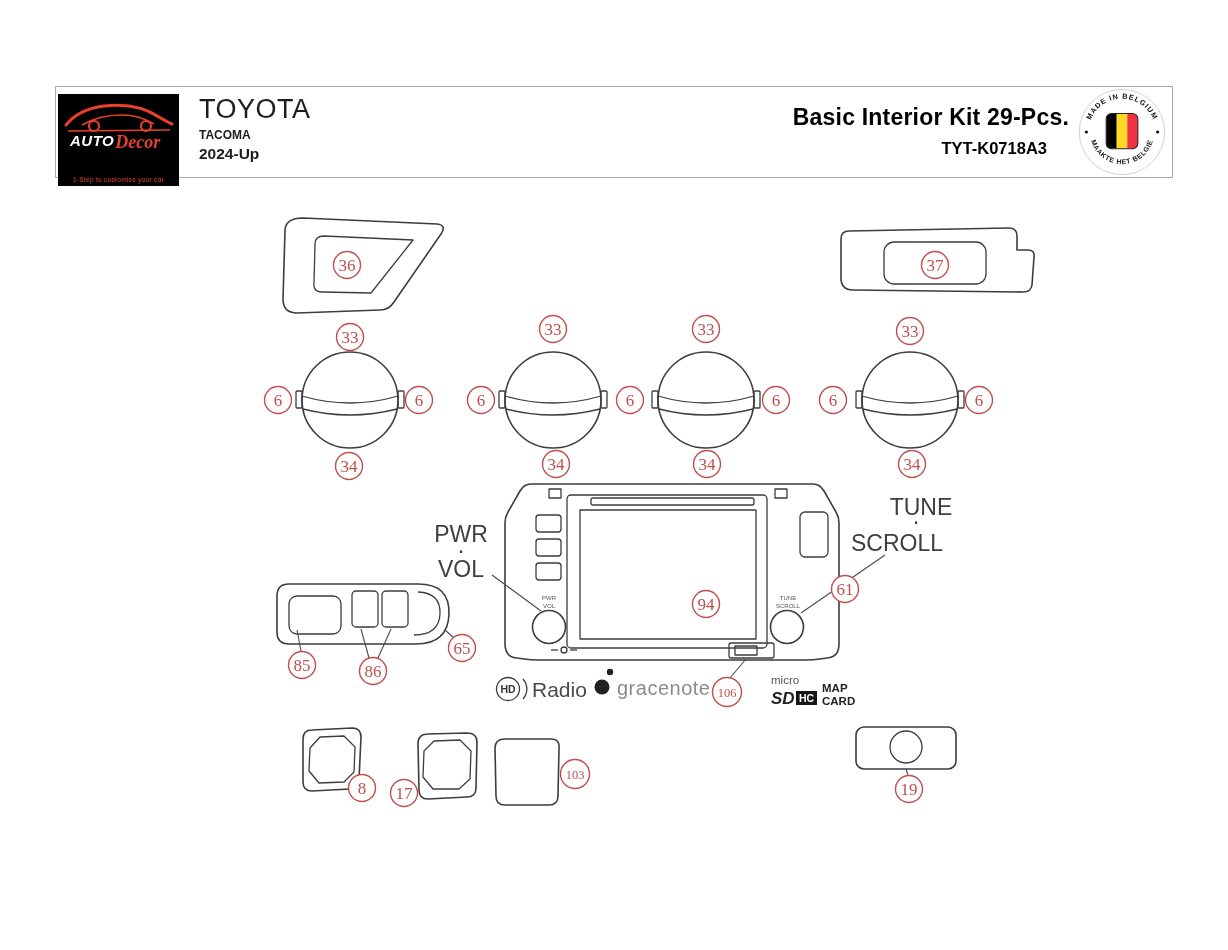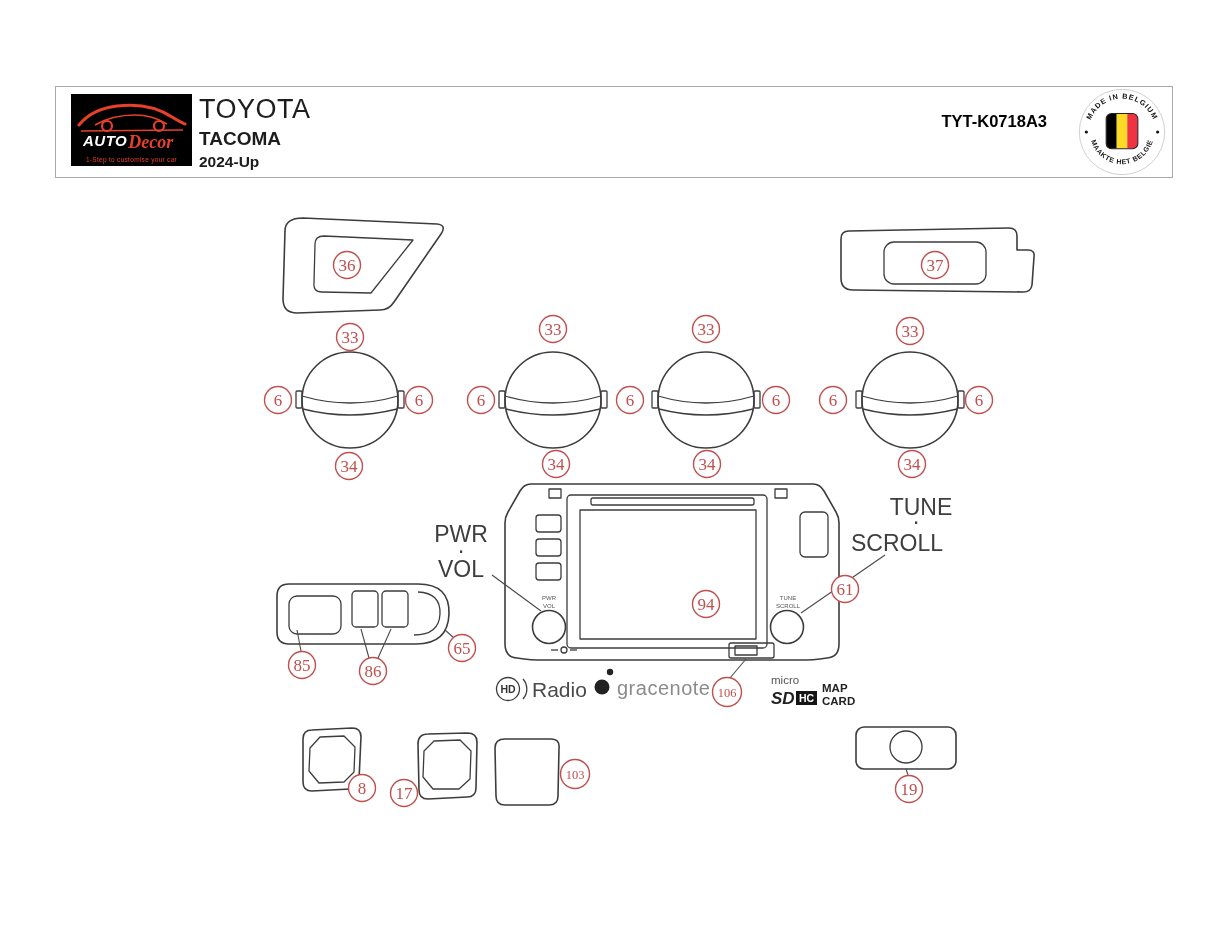--- a/index.html
+++ b/index.html
@@ -3,31 +3,31 @@
 <meta charset="utf-8">
 <style>
   html,body{margin:0;padding:0}
   body{
     width:1228px;height:950px;background:#ffffff;overflow:hidden;position:relative;
     font-family:"Liberation Sans",sans-serif;
   }
   
   .header{position:absolute;left:55px;top:86px;width:1116px;height:90px;
     border:1px solid #a9a9a9;background:#fff;z-index:2}
-  .logo-box{position:absolute;left:15px;top:7px;width:121px;height:72px;background:#000;overflow:hidden}
+  .logo-box{position:absolute;left:2px;top:7px;width:121px;height:92px;background:#000;overflow:hidden}
   .logo-car{position:absolute;left:4px;top:1px}
   .logo-text{position:absolute;left:12px;top:36px;white-space:nowrap}
   .logo-auto{color:#fff;font-weight:bold;font-style:italic;font-size:15px;letter-spacing:.5px}
   .logo-decor{color:#e8402a;font-family:"Liberation Serif",serif;font-style:italic;font-weight:bold;
     font-size:18px;position:relative;top:2px;left:1px}
   .logo-tagline{position:absolute;left:0;right:0;bottom:3px;text-align:center;color:#e8402a;
     font-size:6.5px;letter-spacing:.3px}
   .brand{position:absolute;left:143px;top:7px;color:#1d1d1d}
   .brand-make{font-size:27px;letter-spacing:.5px}
-  .brand-model{font-size:19px;font-weight:bold;margin-top:3px}
+  .brand-model{font-size:12px;font-weight:bold;margin-top:3px}
   .brand-year{font-size:15.5px;font-weight:bold;margin-top:3px}
   .kit{position:absolute;right:103px;top:17px;text-align:right;color:#000}
   .kit-title{font-size:23px;font-weight:bold;letter-spacing:.2px}
   .kit-sku{font-size:16.5px;font-weight:bold;margin-top:8px;margin-right:22px}
   .badge{position:absolute;right:6px;top:1px;width:88px;height:88px}
   .badge-ring{fill:#141414;font-size:8.3px;font-weight:bold;letter-spacing:1.1px;
     font-family:"Liberation Sans",sans-serif}
   .badge-ring2{font-size:7.8px;letter-spacing:.7px}
   
   svg.diagram{position:absolute;left:0;top:0;z-index:1}
@@ -65,20 +65,21 @@
     <div class="logo-tagline">1-Step to customise your car</div>
   </div>
 
   <div class="brand">
     <div class="brand-make">TOYOTA</div>
     <div class="brand-model">TACOMA</div>
     <div class="brand-year">2024-Up</div>
   </div>
 
   <div class="kit">
+    <div class="kit-title">Basic Interior Kit 29-Pcs.</div>
     <div class="kit-sku">TYT-K0718A3</div>
   </div>
 
   <svg class="badge" viewBox="0 0 100 100">
     <defs>
       <path id="arcT" d="M 12 50 A 38 38 0 0 1 88 50"></path>
       <path id="arcB" d="M 13.5 50 A 36.5 36.5 0 0 0 86.5 50"></path>
       <clipPath id="flagClip">
           <rect x="32" y="29" width="36" height="40" rx="6"></rect>
         </clipPath>

